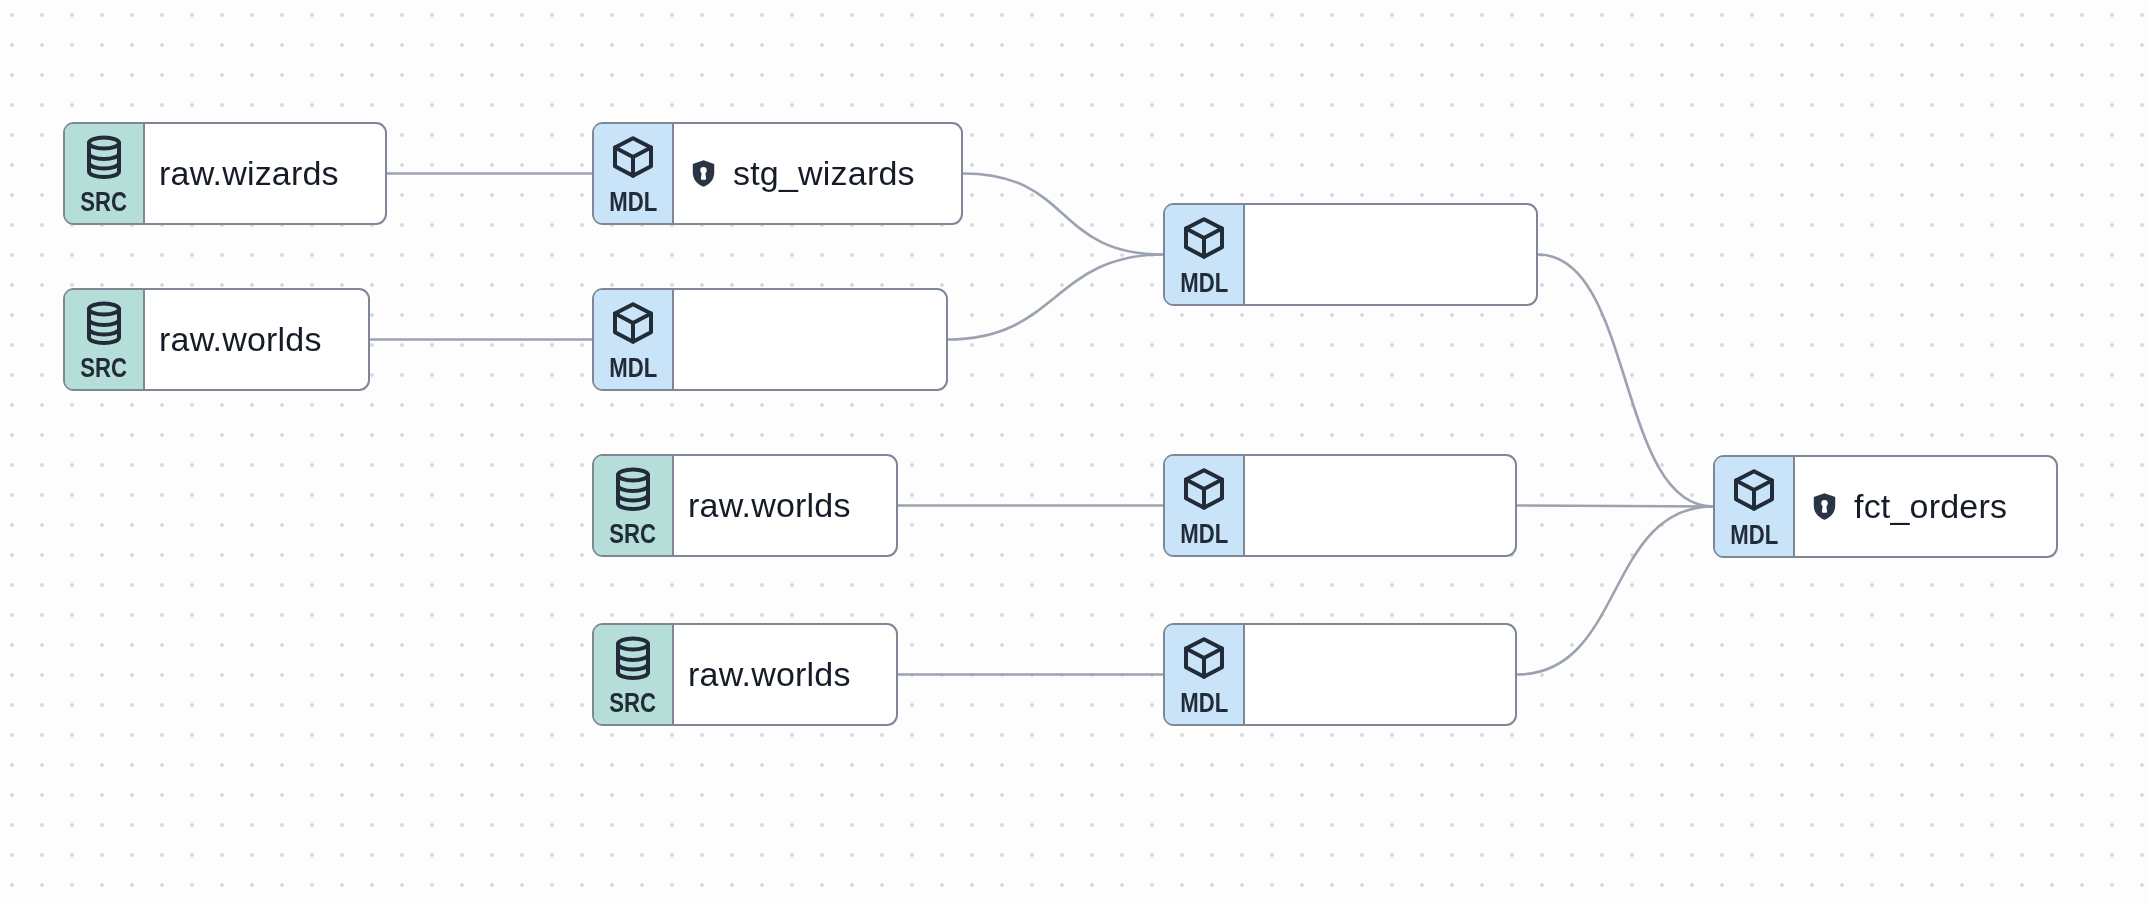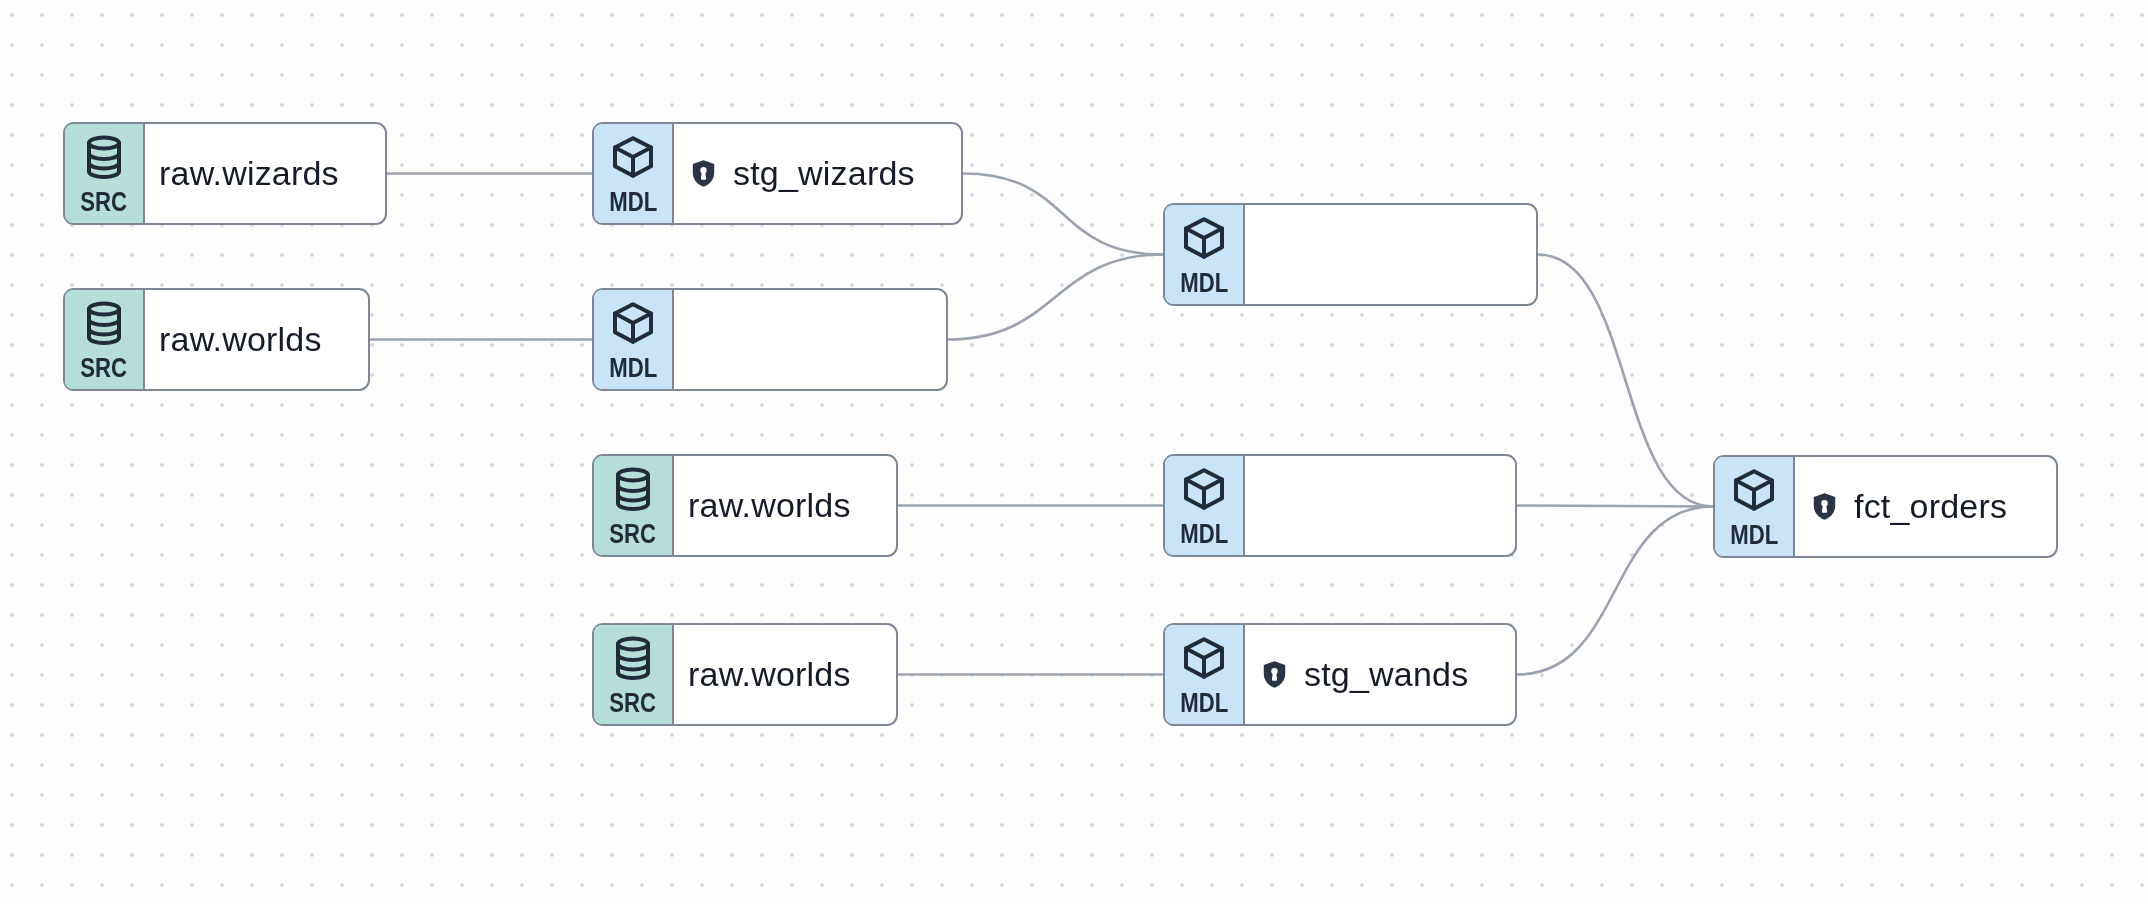--- a/index.html
+++ b/index.html
@@ -213,47 +213,37 @@
     <div class="tile" style="background: rgb(201, 228, 249);">
       <span class="tile-icon">
             <svg viewBox="0 0 24 24" fill="none" stroke="#222b38" stroke-width="2" stroke-linecap="round" stroke-linejoin="round">
               <path d="M12 2.6 21 7.3 12 12 3 7.3Z"></path>
               <path d="M21 7.3v9.3L12 21.4l-9-4.8V7.3"></path>
               <path d="M12 12v9.4"></path>
             </svg>
           </span>
       <span class="tile-badge">MDL</span>
     </div>
+  </div>
+      <div class="node" style="left: 1713px; top: 455px; width: 345px; height: 103px;">
+    <div class="tile" style="background: rgb(201, 228, 249);">
+      <span class="tile-icon">
+            <svg viewBox="0 0 24 24" fill="none" stroke="#222b38" stroke-width="2" stroke-linecap="round" stroke-linejoin="round">
+              <path d="M12 2.6 21 7.3 12 12 3 7.3Z"></path>
+              <path d="M21 7.3v9.3L12 21.4l-9-4.8V7.3"></path>
+              <path d="M12 12v9.4"></path>
+            </svg>
+          </span>
+      <span class="tile-badge">MDL</span>
+    </div>
     <div class="node-body">
       <span class="shield">
             <svg viewBox="0 0 24 24">
               <path fill="#2a3444" d="M12 1.7 20.3 4.7v6.5c0 5.3-3.3 9.2-8.3 11.1-5-1.9-8.3-5.8-8.3-11.1V4.7Z"></path>
               <circle cx="12" cy="9.4" r="2.5" fill="#ffffff"></circle>
               <path fill="#ffffff" d="M10.7 10.6h2.6l.7 5.2a.85.85 0 0 1-.85.95h-2.3a.85.85 0 0 1-.85-.95Z"></path>
             </svg>
           </span>
-      <span class="node-label">stg_wands</span>
-    </div>
-  </div>
-      <div class="node" style="left: 1713px; top: 455px; width: 345px; height: 103px;">
-    <div class="tile" style="background: rgb(201, 228, 249);">
-      <span class="tile-icon">
-            <svg viewBox="0 0 24 24" fill="none" stroke="#222b38" stroke-width="2" stroke-linecap="round" stroke-linejoin="round">
-              <path d="M12 2.6 21 7.3 12 12 3 7.3Z"></path>
-              <path d="M21 7.3v9.3L12 21.4l-9-4.8V7.3"></path>
-              <path d="M12 12v9.4"></path>
-            </svg>
-          </span>
-      <span class="tile-badge">MDL</span>
-    </div>
-    <div class="node-body">
-      <span class="shield">
-            <svg viewBox="0 0 24 24">
-              <path fill="#2a3444" d="M12 1.7 20.3 4.7v6.5c0 5.3-3.3 9.2-8.3 11.1-5-1.9-8.3-5.8-8.3-11.1V4.7Z"></path>
-              <circle cx="12" cy="9.4" r="2.5" fill="#ffffff"></circle>
-              <path fill="#ffffff" d="M10.7 10.6h2.6l.7 5.2a.85.85 0 0 1-.85.95h-2.3a.85.85 0 0 1-.85-.95Z"></path>
-            </svg>
-          </span>
       <span class="node-label">fct_orders</span>
     </div>
   </div>
     </div>
 </div>
 
 </body></html>

